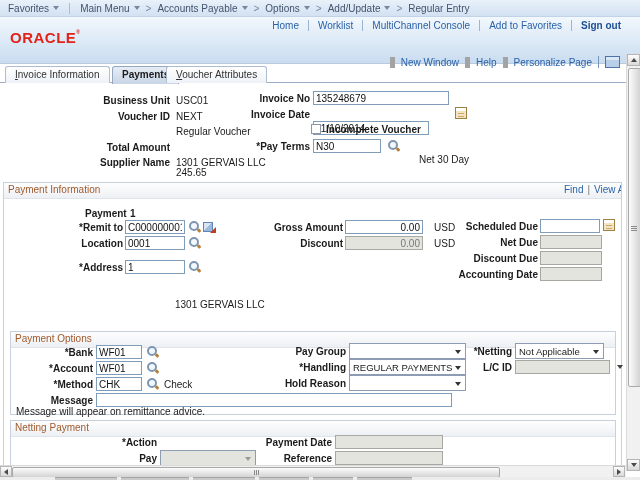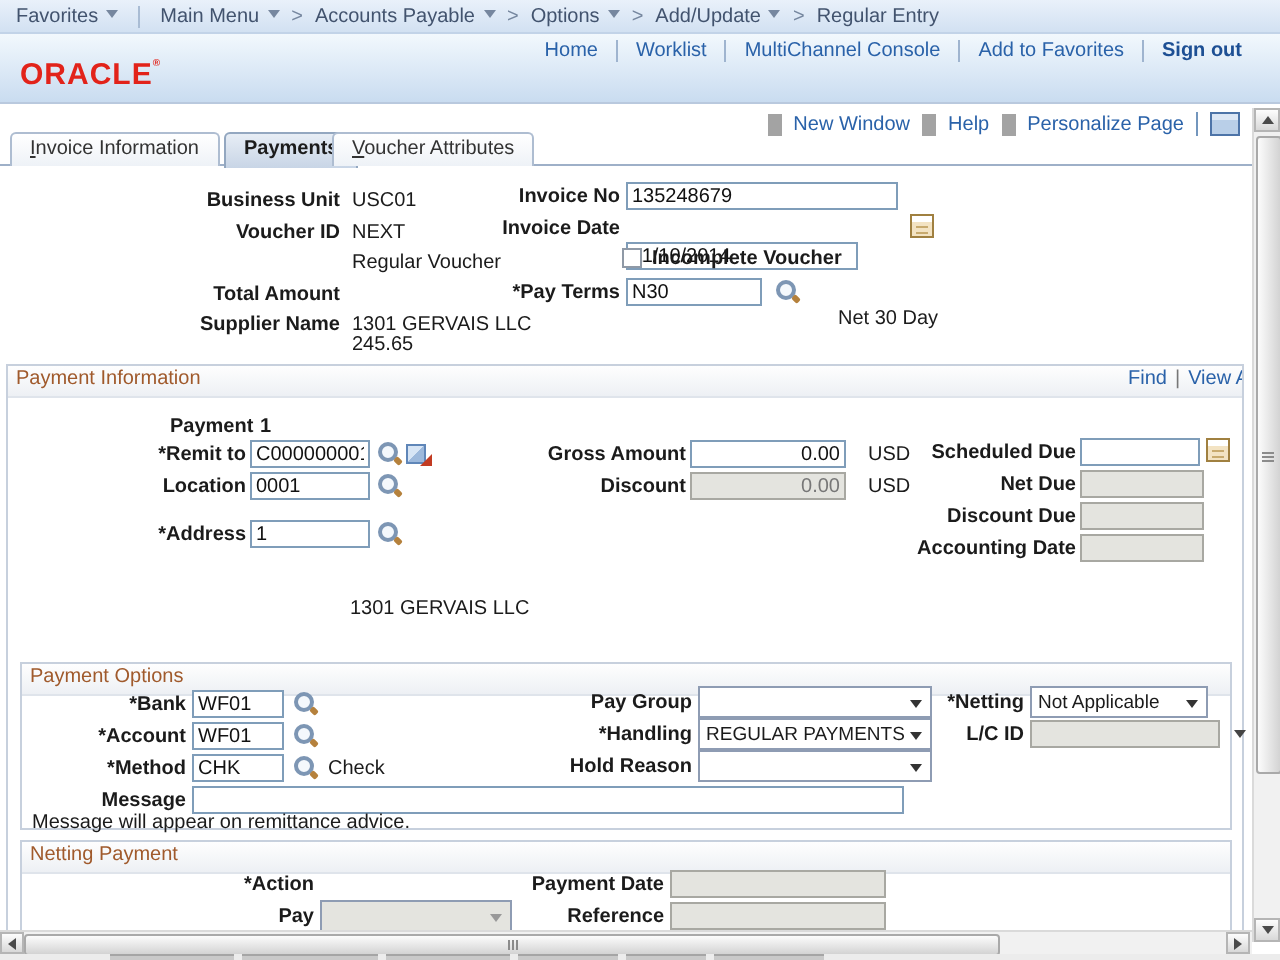--- a/index.html
+++ b/index.html
@@ -8,31 +8,31 @@
   
   .crumbbar{position:absolute;left:0;top:0;width:640px;height:17px;box-sizing:border-box;
     background:linear-gradient(#e9f1fa,#d2e1f2);border-bottom:1px solid #c2d3e8;
     display:flex;align-items:center;padding-left:8px;color:#42536e;white-space:nowrap;}
   .bc{cursor:default;}
   .dn{display:inline-block;width:0;height:0;border-left:3px solid transparent;
     border-right:3px solid transparent;border-top:4px solid #76879f;margin:0 0 1px 4px;vertical-align:middle;}
   .crumb-div{width:1px;height:11px;background:#a9bcd4;margin:0 10px;}
   .crumb-sep{margin:0 6px;color:#76879f;}
   
-  .brandbar{position:absolute;left:0;top:17px;width:640px;height:35px;
+  .brandbar{position:absolute;left:0;top:17px;width:640px;height:47px;
     background:linear-gradient(#f2f8fd,#c9dcf0);border-bottom:1px solid #b9c9de;box-sizing:border-box;}
   .toplinks{position:absolute;top:3px;right:10px;display:flex;align-items:center;color:#2a62a9;}
   .tl{padding:0 9px;color:#2a62a9;}
   .tl+.tl{border-left:1px solid #9fb4cf;}
   .tl.signout{font-weight:bold;color:#1d4f94;}
   .logo{position:absolute;left:10px;top:12px;color:#e2231a;font-weight:bold;font-size:15px;letter-spacing:.5px;}
   .logo::after{content:"\00AE";font-size:5px;vertical-align:top;}
   
   .pagebar{position:absolute;top:56px;right:20px;display:flex;align-items:center;color:#2a62a9;white-space:nowrap;}
-  .pb{border-left:7px solid #a3a3a3;padding:0 6px;color:#2a62a9;}
+  .pb{border-left:5px solid #a3a3a3;padding:0 6px;color:#2a62a9;}
   .pb-icon{border-left:1px solid #7396bd;padding:0 0 0 6px;}
   .pb-icon i{display:inline-block;width:13px;height:10px;border:1px solid #4d74a8;
     background:linear-gradient(#dce7f5 0 3px,#b9cfe8 3px);vertical-align:middle;}
   
   .tab{position:absolute;top:66px;height:16px;line-height:16px;padding:0 9px;white-space:nowrap;
     border:1px solid #aebdd1;border-bottom:none;border-radius:3px 3px 0 0;
     background:linear-gradient(#ffffff,#eef2f7);color:#333;z-index:2;}
   .tab.active{height:17px;background:linear-gradient(#e7edf5,#c8d5e6);font-weight:bold;border-color:#93a7c0;color:#1c1c1c;}
   .ul{text-decoration:underline;}
   .tabline{position:absolute;left:0;top:82px;width:626px;border-top:1px solid #9eb0c8;z-index:1;}

